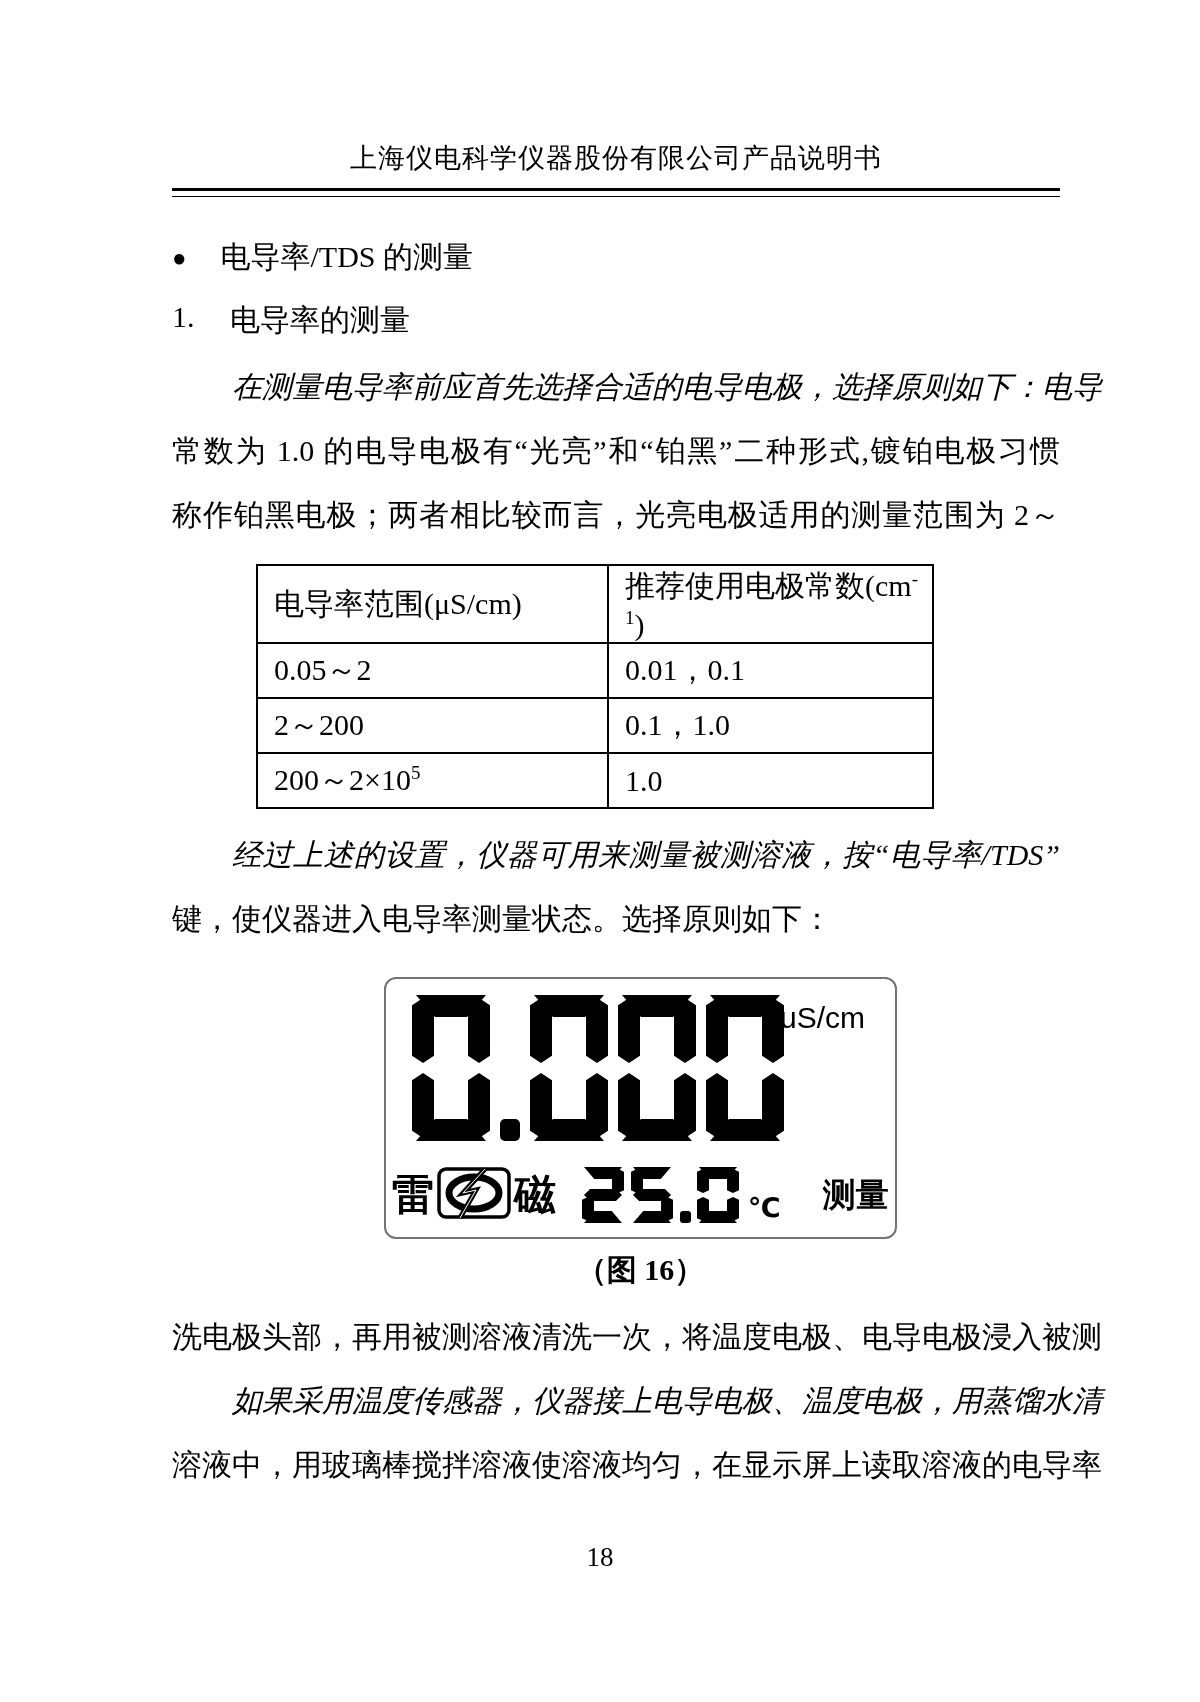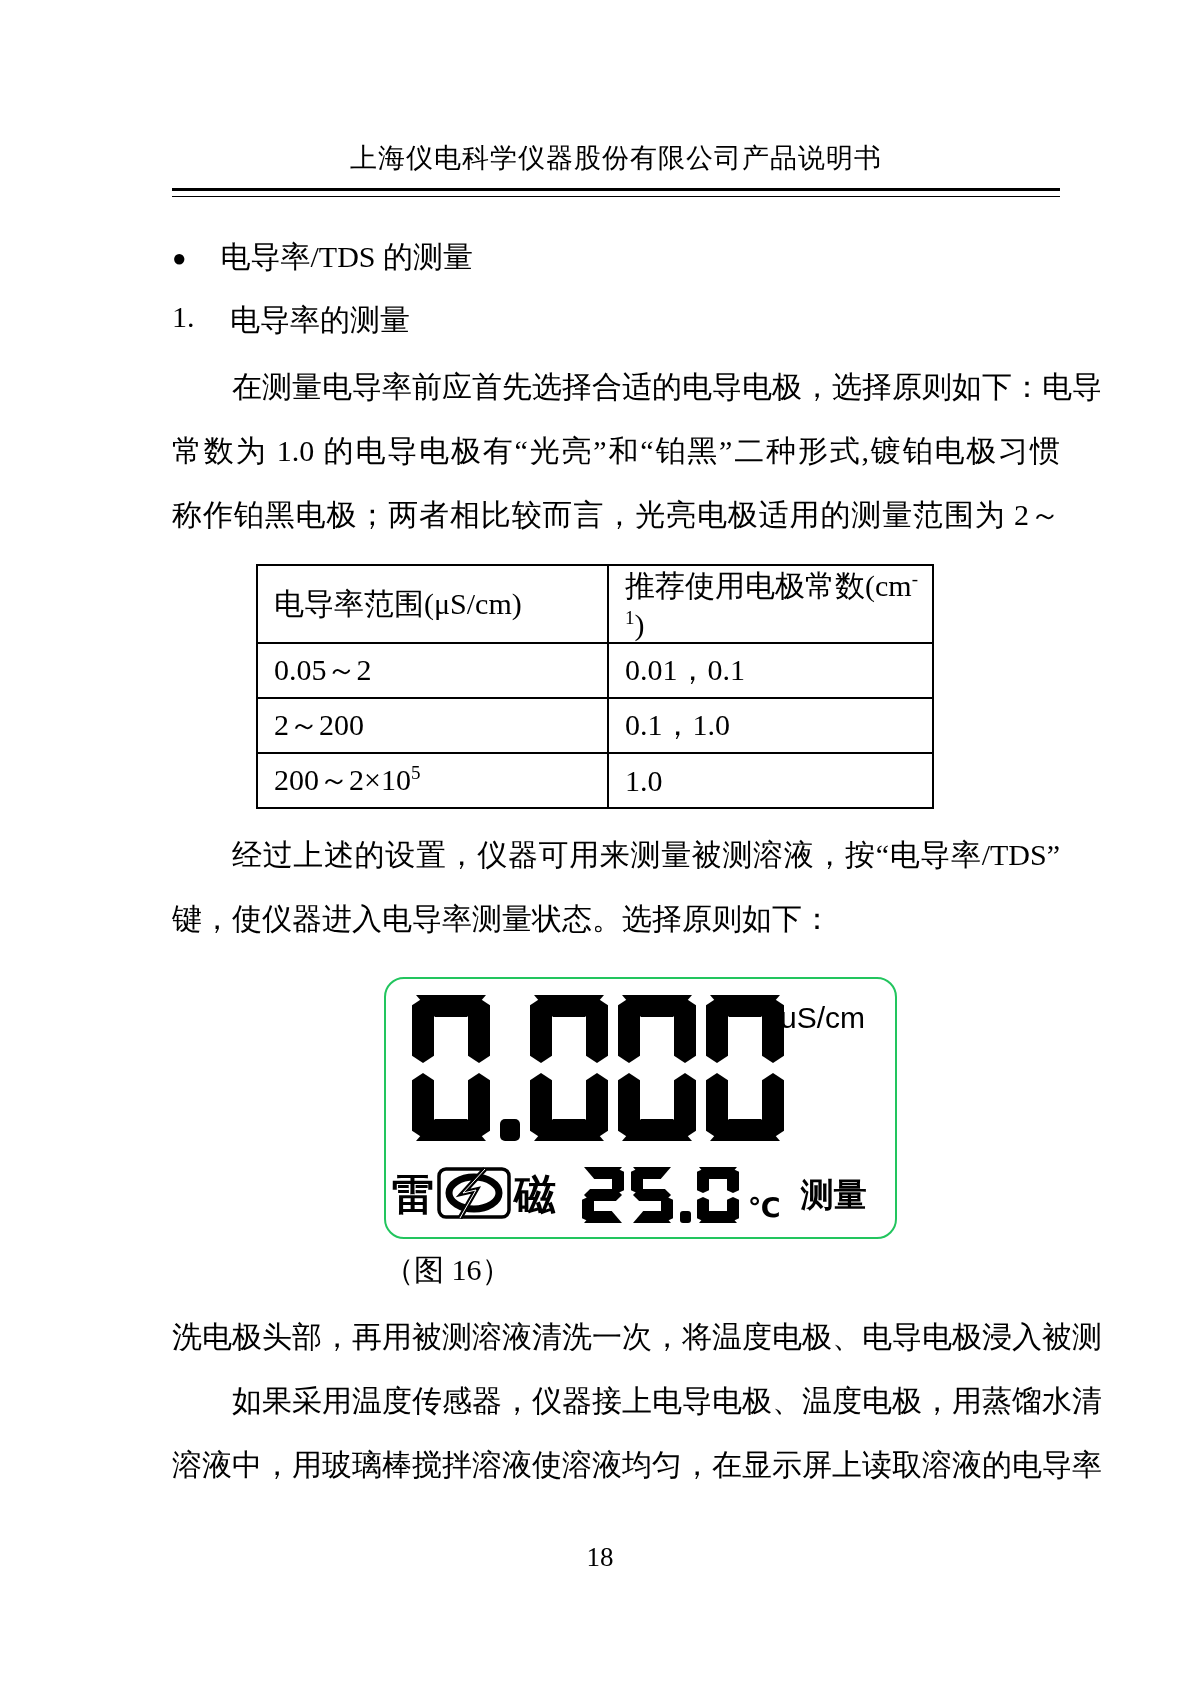--- a/index.html
+++ b/index.html
@@ -18,44 +18,44 @@
   
   .bullet-head{margin-top:40px;font-size:30px;display:flex;align-items:center;}
   .bullet-glyph{font-size:24px;margin-right:34px;line-height:1;}
   .num-head{margin-top:22px;font-size:30px;display:flex;}
   .num-glyph{width:58px;}
 
   
   .para{margin-top:14px;font-size:30px;line-height:64px;}
   .pline{width:100%;text-align:justify;text-align-last:justify;text-justify:inter-character;white-space:nowrap;}
   .pline.last{text-align:left;text-align-last:left;}
-  .pline.indent{text-indent:60px;}
+  .pline.indent{text-indent:60px;font-style:italic;}
 
   
   .tbl-title{margin-top:6px;text-align:center;font-weight:bold;font-size:30px;line-height:44px;}
   .rec-table{margin-left:84px;margin-top:17px;border-collapse:collapse;table-layout:fixed;width:678px;font-size:30px;}
   .rec-table td{border:2px solid #000;padding:0 0 0 16px;vertical-align:middle;}
   .rec-table .hrow td{height:62px;}
   .rec-table .drow td{height:53px;}
   .c1{width:333px;}
   sup{font-size:19px;}
 
   
   .lcd-wrap{margin-left:212px;margin-top:26px;width:513px;}
-  .lcd{position:relative;width:509px;height:258px;border:2px solid #22c55e;border-radius:20px;background:#fff;}
+  .lcd{position:relative;width:509px;height:258px;border:2px solid #737373;border-radius:12px;background:#fff;}
   .lcd-main{position:absolute;left:26px;top:16px;display:flex;align-items:flex-end;}
   .lcd-unit{position:absolute;right:30px;top:22px;font-family:"Liberation Sans","DejaVu Sans",sans-serif;font-size:30px;}
   .lcd-bottom{position:absolute;left:6px;bottom:14px;display:flex;align-items:center;}
   .brand-char{font-family:"Liberation Sans","DejaVu Sans",sans-serif;font-weight:700;font-size:42px;line-height:52px;}
   .brand-logo{margin:0 3px;}
   .temp-row{display:flex;align-items:flex-end;margin-left:26px;}
   .temp-unit{font-family:"Liberation Sans","DejaVu Sans",sans-serif;font-size:27px;font-weight:700;margin-left:2px;line-height:30px;}
-  .mode-label{font-family:"Liberation Sans","DejaVu Sans",sans-serif;font-weight:700;font-size:33px;margin-left:20px;}
-
-  .fig-caption{margin-top:10px;text-align:left;font-weight:normal;font-size:30px;line-height:42px;}
+  .mode-label{font-family:"Liberation Sans","DejaVu Sans",sans-serif;font-weight:700;font-size:33px;margin-left:42px;}
+
+  .fig-caption{margin-top:10px;text-align:center;font-weight:bold;font-size:30px;line-height:42px;}
 
   
   .sseg{display:flex;align-items:flex-end;}
   .sseg .dgt{position:relative;flex:none;}
   .sseg .sg{position:absolute;background:#000;}
   .sg.h{clip-path:polygon(0 50%,16% 0,84% 0,100% 50%,84% 100%,16% 100%);}
   .sg.ha{clip-path:polygon(0 0,100% 0,73% 100%,27% 100%);}
   .sg.hd{clip-path:polygon(27% 0,73% 0,100% 100%,0 100%);}
   .sg.v{clip-path:polygon(50% 0,100% 11%,100% 89%,50% 100%,0 89%,0 11%);}
 

